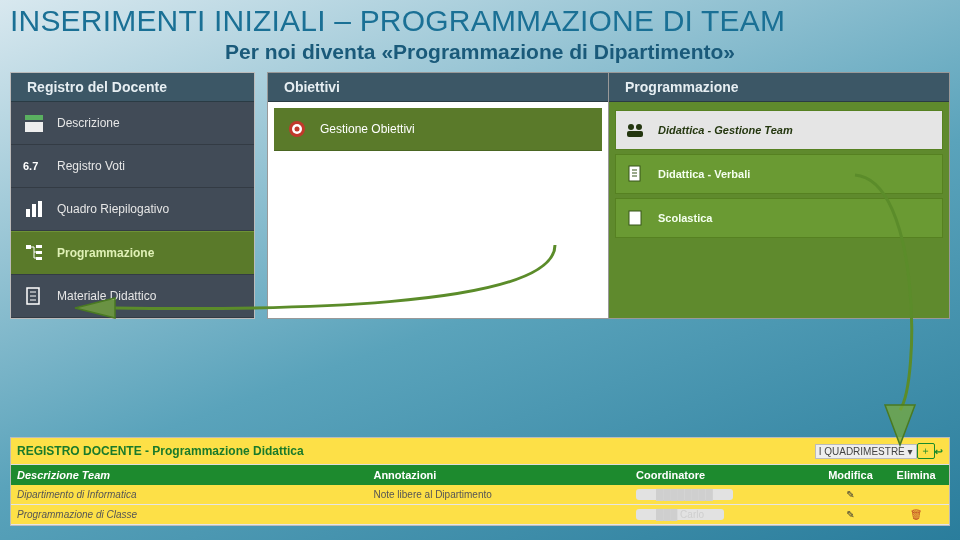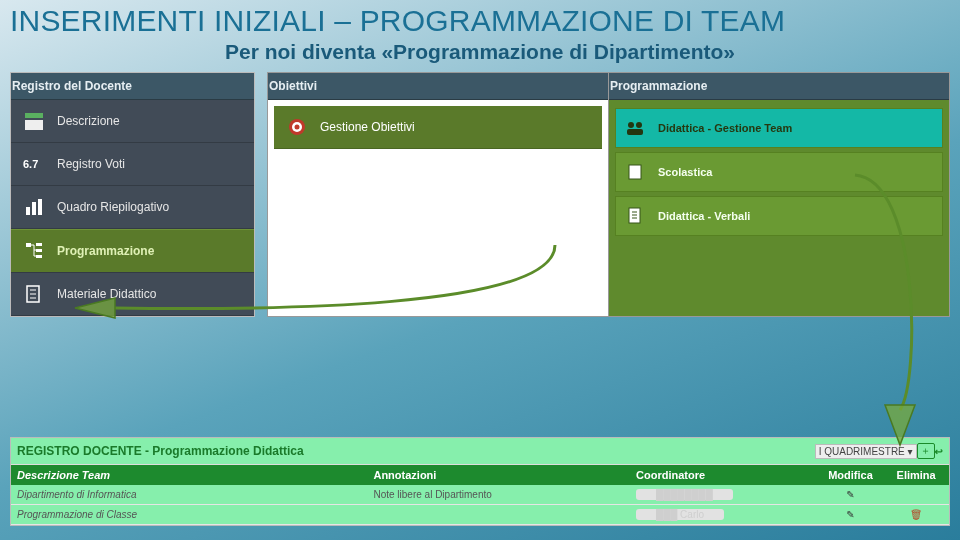--- a/index.html
+++ b/index.html
@@ -27,22 +27,22 @@
   .panels { display:flex; gap:12px; padding:0 10px; }
   .panel1 {
     width: 245px;
     background: #414b57;
     border: 1px solid #bbb;
   }
   .panel-header {
     background: #3c5766;
     color: #e6eef2;
     font-weight: bold;
-    font-size: 12px;
-    padding: 6px 1px;
+    font-size: 14px;
+    padding: 6px 16px;
     border-bottom: 1px solid #2a3b44;
   }
   .menu-item {
     display:flex; align-items:center;
     padding: 10px 10px;
     color: #e6e6e6;
     font-size: 12px;
     border-bottom: 1px solid #333b44;
     cursor:pointer;
   }
@@ -78,25 +78,25 @@
     display:flex; align-items:center;
     padding:8px 6px;
     margin:4px 2px;
     background:#6a9a33;
     color:#f5ffef;
     font-size:11px;
     border:1px solid #568121;
     cursor:pointer;
   }
   .prog-item .txt { font-weight:bold; }
-  .prog-item.bright { background:#14b8a6; color:#253810;}
+  .prog-item.bright { background:#e5e5e5; color:#253810;font-style:italic;}
   .bottom-panel {
     position:absolute;
     left:10px; right:10px; bottom:14px;
-    background:#86efac;
+    background:#fde047;
     border:1px solid #bbb;
     font-size: 11px;
   }
   .bp-title {
     color:#1a7a2a; font-weight:bold; font-size:12px;
     padding:5px 6px;
     border-bottom:1px solid #ddd;
     display:flex; justify-content:space-between; align-items:center;
   }
   .bp-title .rtools { display:flex; align-items:center; font-weight:normal; color:#444; font-size:10px;}
@@ -208,33 +208,33 @@
                 <circle cx="7" cy="7" r="3" fill="#243610"></circle>
                 <circle cx="15" cy="7" r="3" fill="#243610"></circle>
                 <rect x="3" y="11" width="16" height="6" rx="2" fill="#243610"></rect>
               </svg>
             </span>
           <span class="txt">Didattica - Gestione Team</span>
         </div>
         <div class="prog-item">
           <span class="icon-box">
               <svg class="svg20" viewBox="0 0 20 20">
-                <rect x="4" y="3" width="12" height="14" fill="#fff" stroke="#37551a"></rect>
-              </svg>
-            </span>
-          <span class="txt">Scolastica</span>
-        </div>
-        <div class="prog-item">
-          <span class="icon-box">
-              <svg class="svg20" viewBox="0 0 20 20">
                 <rect x="4" y="2" width="11" height="15" fill="#fff" stroke="#37551a"></rect>
                 <path d="M7 6h5M7 9h5M7 12h5" stroke="#37551a"></path>
               </svg>
             </span>
           <span class="txt">Didattica - Verbali</span>
+        </div>
+        <div class="prog-item">
+          <span class="icon-box">
+              <svg class="svg20" viewBox="0 0 20 20">
+                <rect x="4" y="3" width="12" height="14" fill="#fff" stroke="#37551a"></rect>
+              </svg>
+            </span>
+          <span class="txt">Scolastica</span>
         </div>
       </div>
     </div>
   </div>
 </div>
 
 <div class="bottom-panel">
   <div class="bp-title">
     <span>REGISTRO DOCENTE - Programmazione Didattica</span>
     <span class="rtools">

